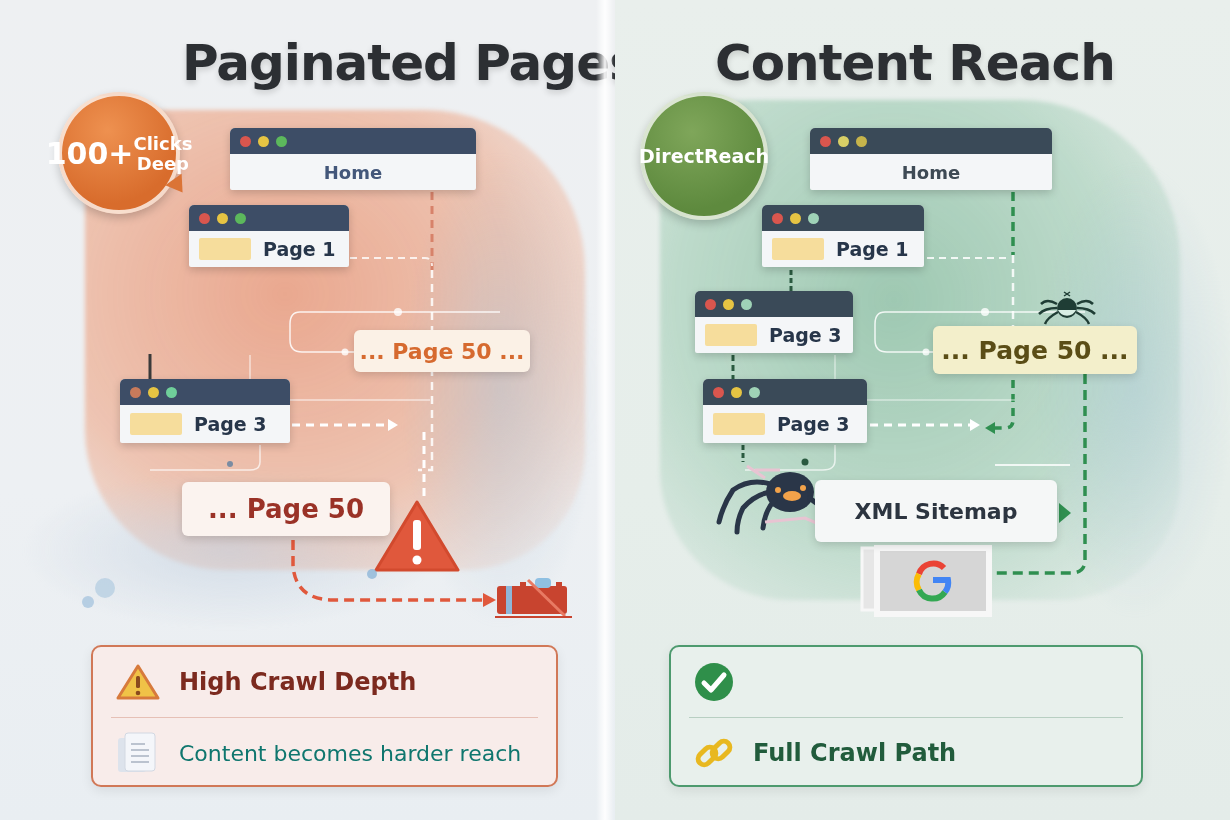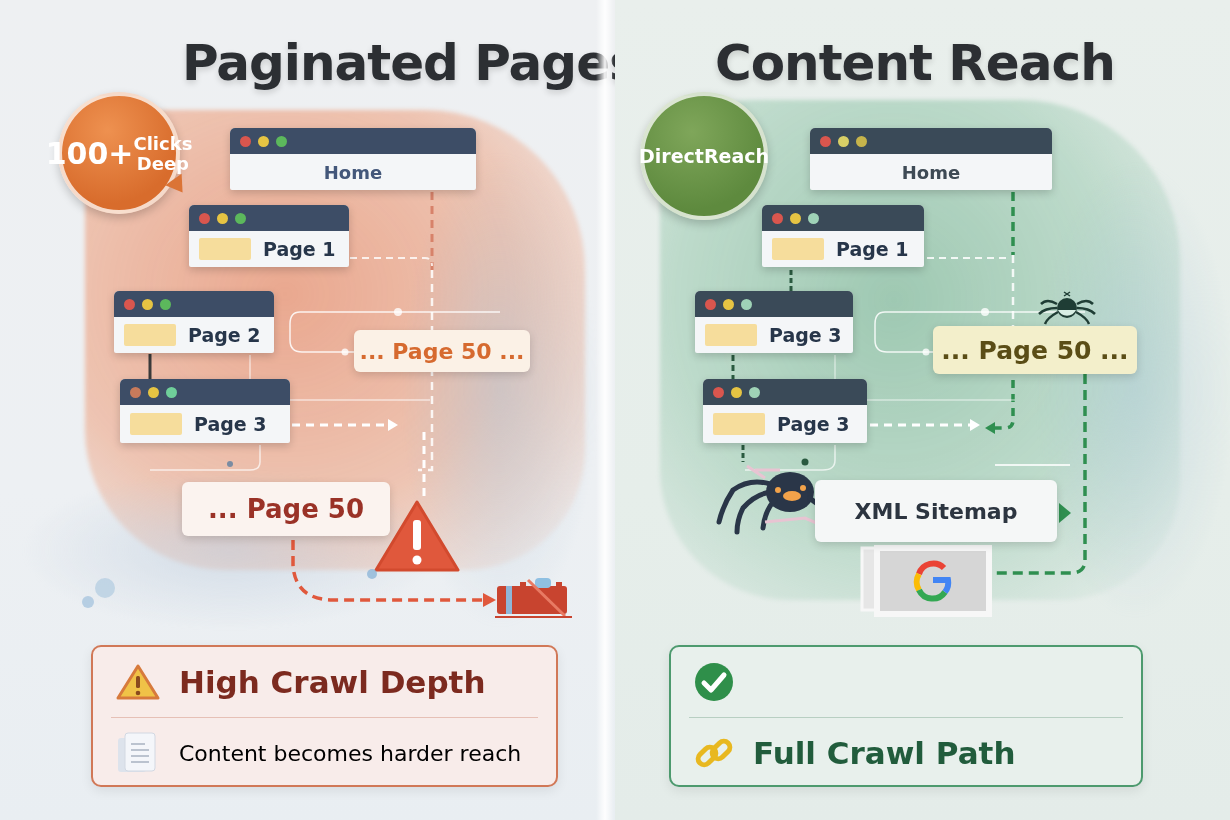--- a/index.html
+++ b/index.html
@@ -97,23 +97,23 @@
   .card {
     position: absolute; top: 645px; height: 142px; border-radius: 10px; padding: 0 22px;
     box-shadow: 0 4px 12px rgba(0,0,0,0.08);
   }
   .left .card { left: 91px; width: 467px; border: 2px solid #d17857; background: #f8ecea; }
   .right .card { left: 54px; width: 474px; border: 2px solid #4d9a6e; background: #e8f0ec; }
   .card .row { height: 70px; display: flex; align-items: center; gap: 18px; }
   .card .sep { height: 1px; margin: 0 -4px; }
   .left .card .sep { background: #e6c0b6; }
   .right .card .sep { background: #b8cfc2; }
-  .card .row .txt { font-weight: bold; font-size: 31px; }
+  .card .row .txt { font-weight: bold; font-size: 24px; }
   .left .card .row .txt { color: #7c2a1f; }
-  .left .card .row .txt.sub { font-weight: normal; font-size: 22px; color: #000000; }
+  .left .card .row .txt.sub { font-weight: normal; font-size: 22px; color: #0f766e; }
   .right .card .row .txt { color: #215c3c; }
   .icon { display: inline-flex; align-items: center; justify-content: center; flex: 0 0 auto; }
 </style>
 </head>
 <body>
 
 <div class="panel left">
   <div class="blob main"></div>
   <div class="blob mist"></div>
   <div class="blob puddle"></div>
@@ -190,31 +190,20 @@
       <span class="dot r"></span>
       <span class="dot y"></span>
       <span class="dot g"></span>
     </div>
     <div class="body">
       <span class="thumb"></span>
       <span class="label">Page 1</span>
     </div>
   </div>
 
-  <div class="win" style="left:114px; top:291px; width:160px; height:62px;">
-    <div class="bar">
-      <span class="dot r"></span>
-      <span class="dot y"></span>
-      <span class="dot g"></span>
-    </div>
-    <div class="body">
-      <span class="thumb"></span>
-      <span class="label">Page 2</span>
-    </div>
-  </div>
 
   <div class="win" style="left:120px; top:379px; width:170px; height:64px;">
     <div class="bar">
       <span class="dot r" style="background:#c77a5b"></span>
       <span class="dot y"></span>
       <span class="dot g" style="background:#6fcf9a"></span>
     </div>
     <div class="body">
       <span class="thumb"></span>
       <span class="label">Page 3</span>

